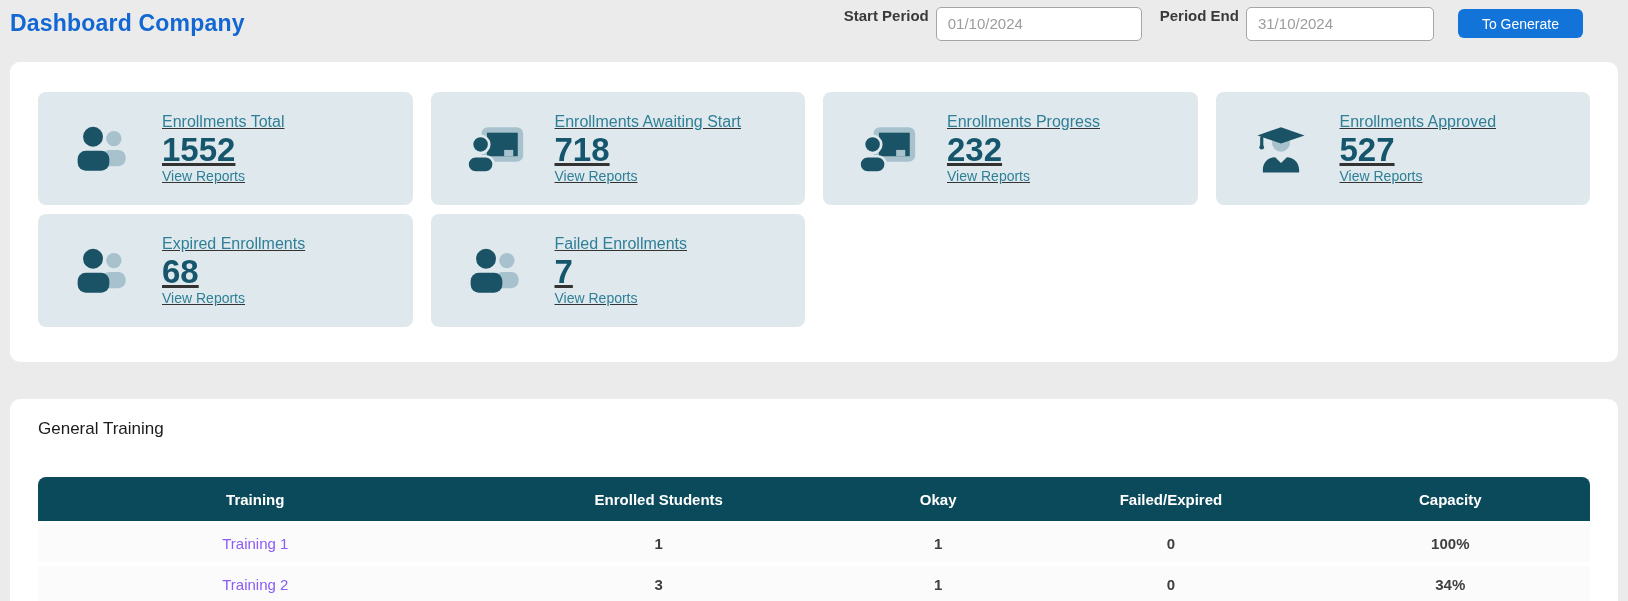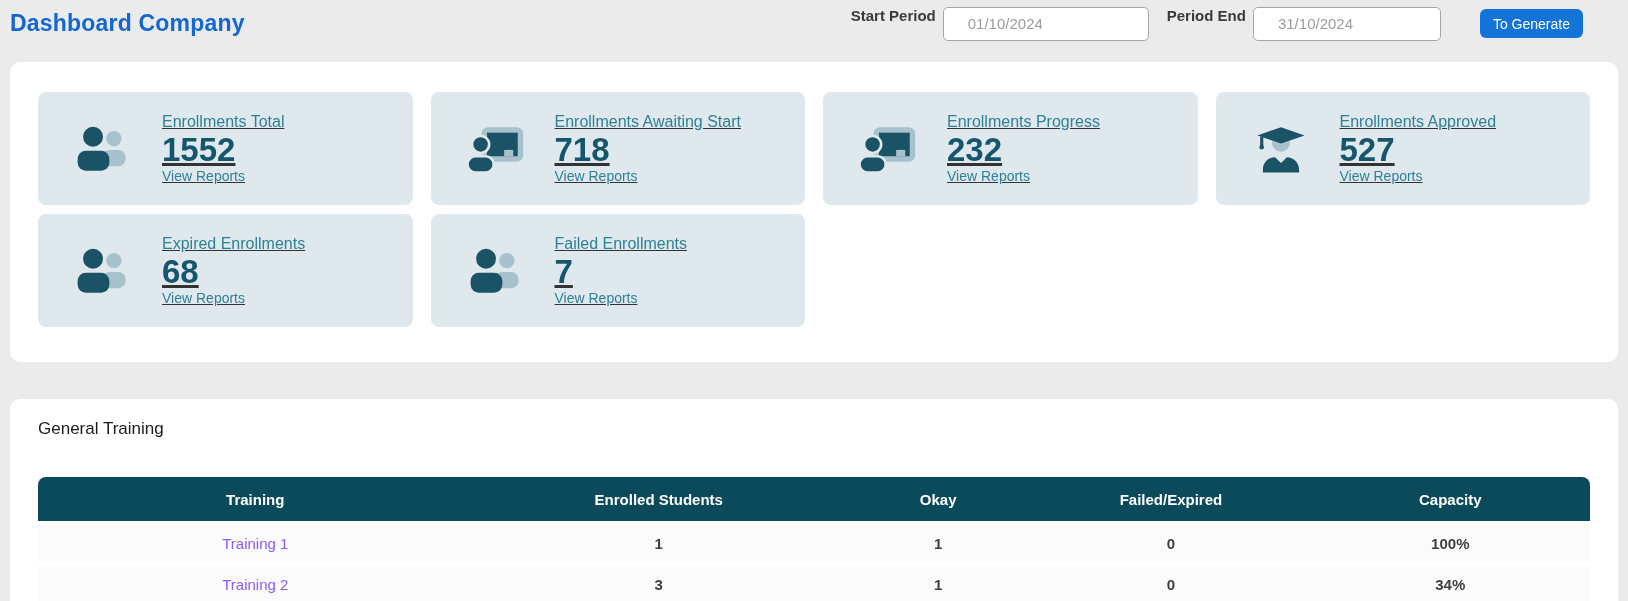--- a/index.html
+++ b/index.html
@@ -12,28 +12,28 @@
     width:1628px;height:601px;background:var(--page-bg);
     font-family:"Liberation Sans",sans-serif;color:#333;
   }
   
   .topbar{display:flex;align-items:center;height:47px;padding:0 45px 0 10px;box-sizing:border-box;}
   .title{font-size:23px;font-weight:700;color:var(--title-blue);margin:0 auto 0 0;letter-spacing:.2px;}
   .field{display:flex;align-items:flex-start;}
   .field label{font-size:15px;font-weight:700;color:#3a3a3a;white-space:nowrap;}
   .date-input{
     height:34px;border:1px solid #a6a6a6;border-radius:5px;background:#fff;
-    color:#9c9c9c;font-size:15px;font-family:inherit;padding:0 24px;margin-left:7px;
+    color:#9c9c9c;font-size:15px;font-family:inherit;padding:0 11px;margin-left:7px;
     box-sizing:border-box;outline:none;
   }
   .date-input.start{width:206px;}
   .date-input.end{width:188px;}
   .field.end{margin-left:18px;}
   .generate-btn{
-    margin-left:39px;height:29px;padding:0 13px;border:none;border-radius:6px;
+    margin-left:24px;height:29px;padding:0 24px;border:none;border-radius:6px;
     background:var(--button-blue);color:#fff;font-size:14px;font-family:inherit;cursor:pointer;
   }
   
   .panel{background:#fff;border-radius:10px;margin:0 10px;}
   .cards-panel{margin-top:15px;padding:30px 28px 35px;}
   .cards-grid{display:grid;grid-template-columns:repeat(4,1fr);gap:9px 18px;text-decoration:underline;}
   .card{
     background:var(--card-bg);border-radius:8px;height:113px;display:flex;
     align-items:center;padding-left:36px;box-sizing:border-box;
   }

